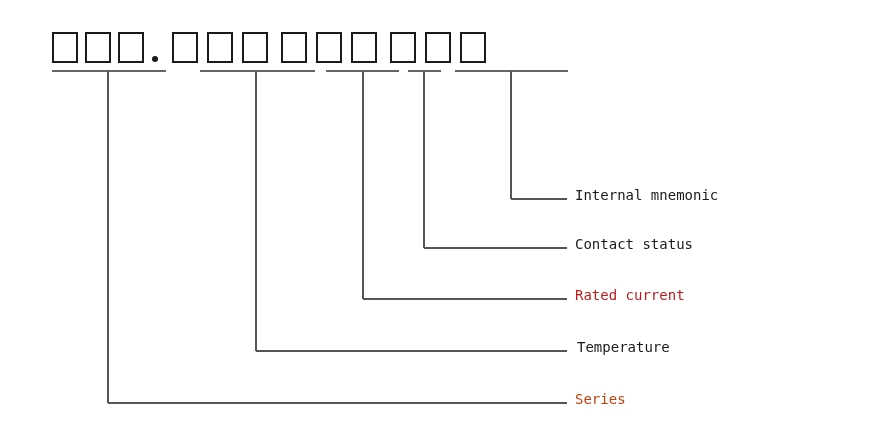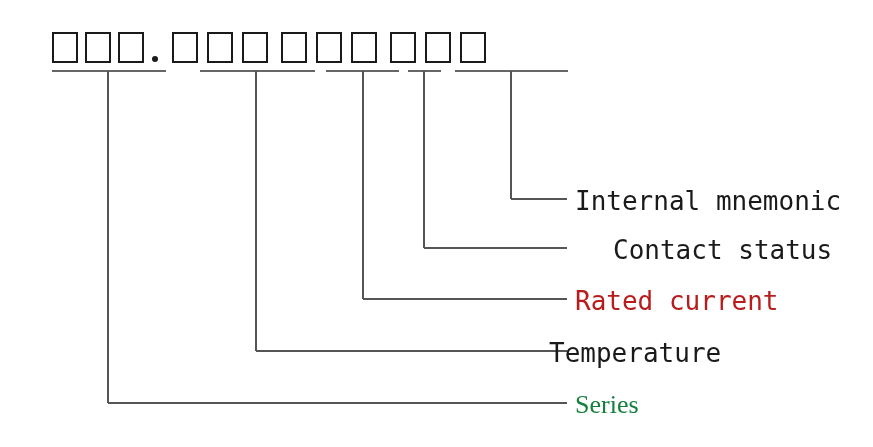--- a/index.html
+++ b/index.html
@@ -34,21 +34,21 @@
   .sep-dot {
     position: absolute;
     width: 6px;
     height: 6px;
     border-radius: 50%;
     background: #111111;
   }
   .leader-label {
     position: absolute;
     font-family: "DejaVu Sans Mono", "Liberation Mono", monospace;
-    font-size: 26px;
+    font-size: 14px;
     color: #1a1a1a;
     white-space: nowrap;
     letter-spacing: 0px;
     line-height: 1;
   }
 </style>
 </head>
 <body>
 
 <div id="diagram-root">
@@ -86,20 +86,20 @@
       <div class="code-box" style="left: 316px; top: 32px; width: 26px; height: 31px; border-color: rgb(26, 26, 26);"></div>
       <div class="code-box" style="left: 351px; top: 32px; width: 26px; height: 31px; border-color: rgb(26, 26, 26);"></div>
       <div class="code-box" style="left: 390px; top: 32px; width: 26px; height: 31px; border-color: rgb(26, 26, 26);"></div>
       <div class="code-box" style="left: 425px; top: 32px; width: 26px; height: 31px; border-color: rgb(26, 26, 26);"></div>
       <div class="code-box" style="left: 460px; top: 32px; width: 26px; height: 31px; border-color: rgb(26, 26, 26);"></div>
     </div>
 
   <div class="sep-dot" id="separator-dot" style="left: 152px; top: 56px; background: rgb(26, 26, 26);"></div>
 
   <div id="labels-layer">
-      <div class="leader-label" style="left: 575px; top: 392px; color: #15803d; font-family: Liberation Serif, serif;">Series</div>
-      <div class="leader-label" style="left: 549px; top: 340px; color: rgb(26, 26, 26);">Temperature</div>
+      <div class="leader-label" style="left: 575px; top: 392px; color: #c2410c;">Series</div>
+      <div class="leader-label" style="left: 577px; top: 340px; color: rgb(26, 26, 26);">Temperature</div>
       <div class="leader-label" style="left: 575px; top: 288px; color: #b91c1c;">Rated current</div>
-      <div class="leader-label" style="left: 575px; top: 237px; color: rgb(26, 26, 26); margin-left: 38px;">Contact status</div>
+      <div class="leader-label" style="left: 575px; top: 237px; color: rgb(26, 26, 26);">Contact status</div>
       <div class="leader-label" style="left: 575px; top: 188px; color: rgb(26, 26, 26);">Internal mnemonic</div>
     </div>
 
 </div>
 
 </body></html>

